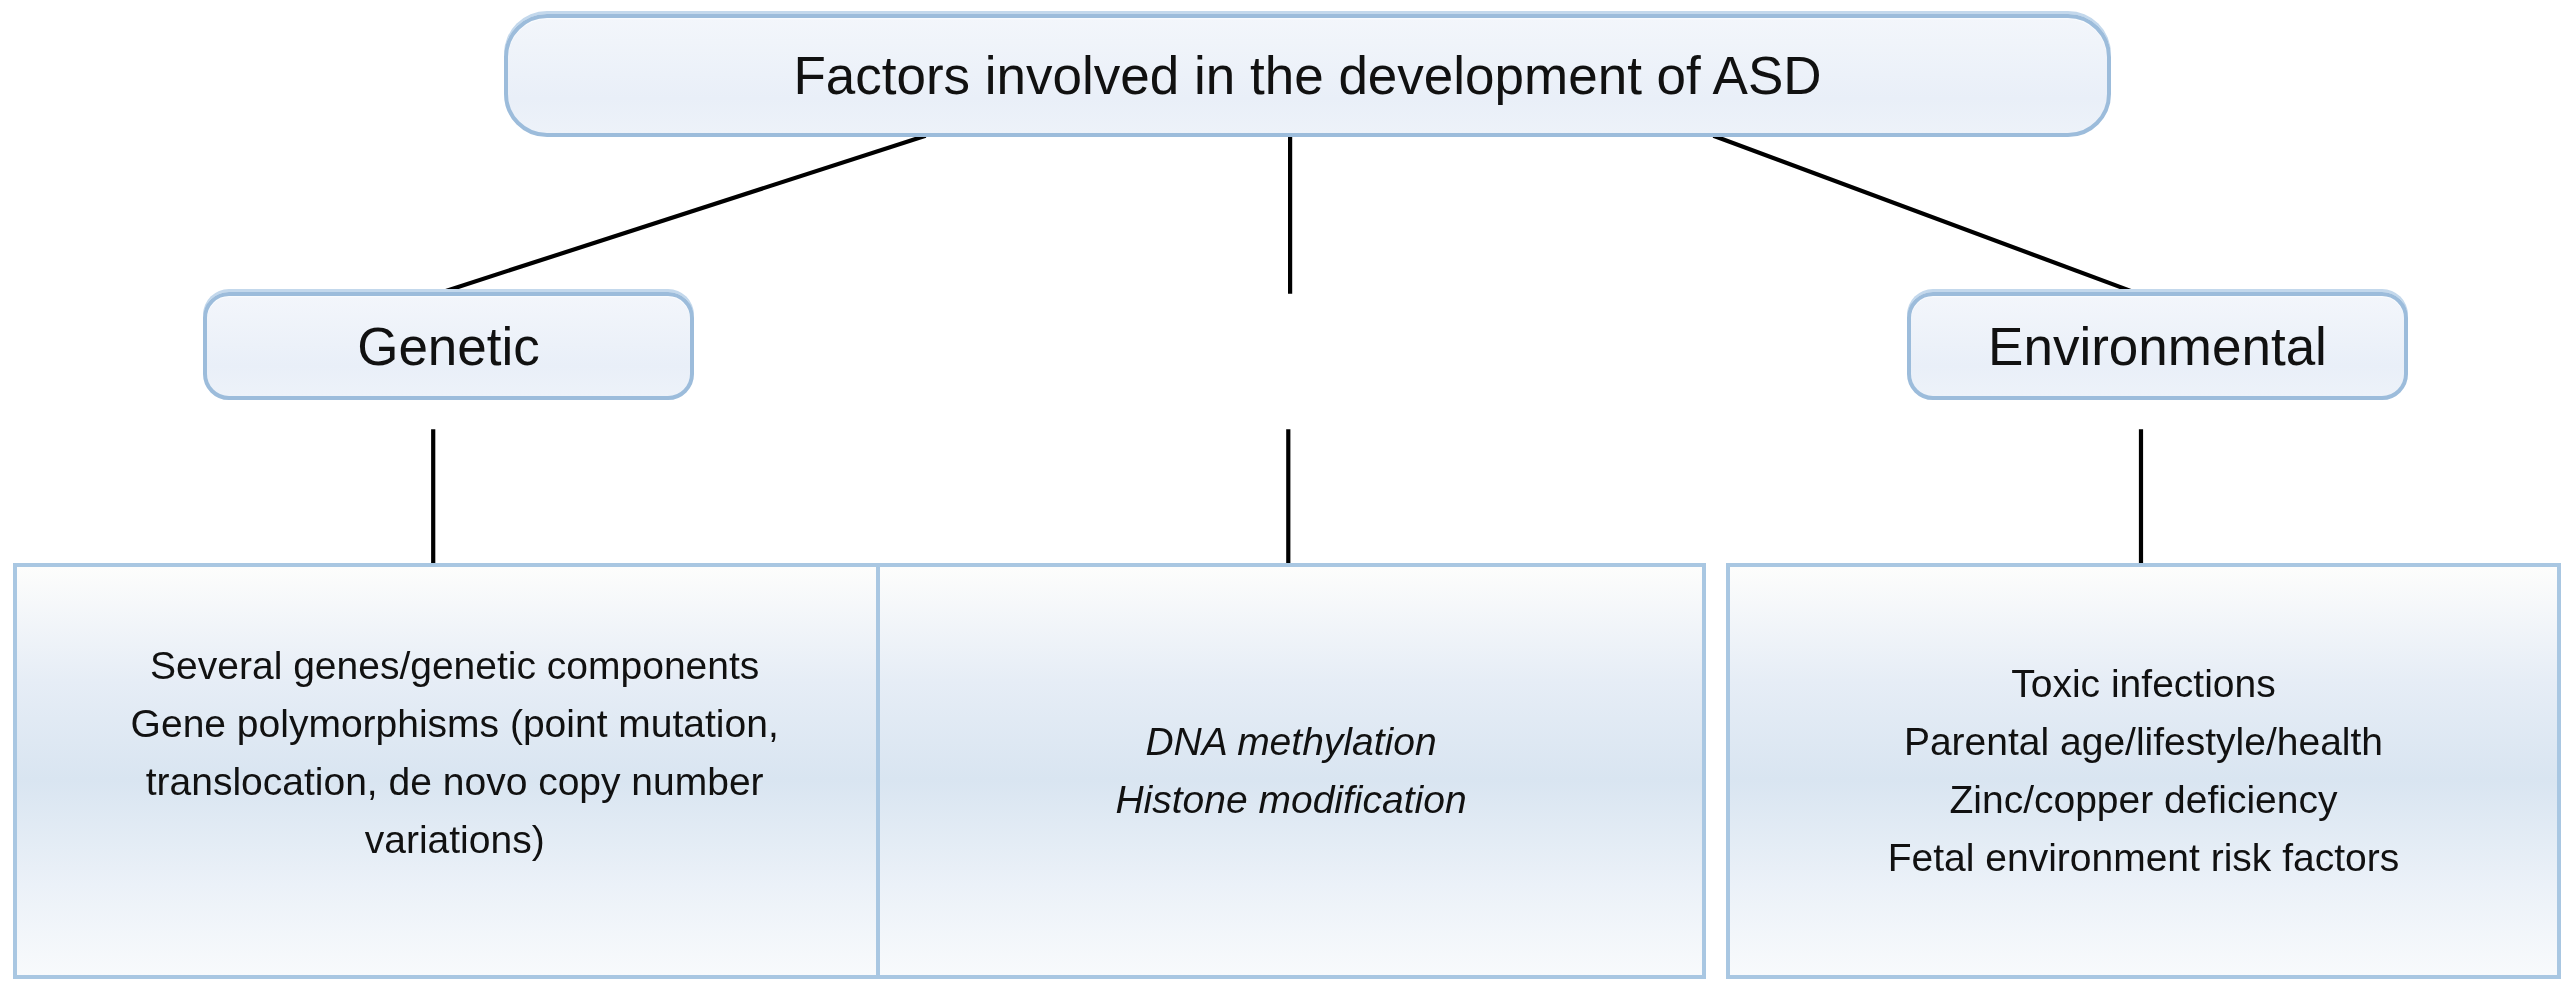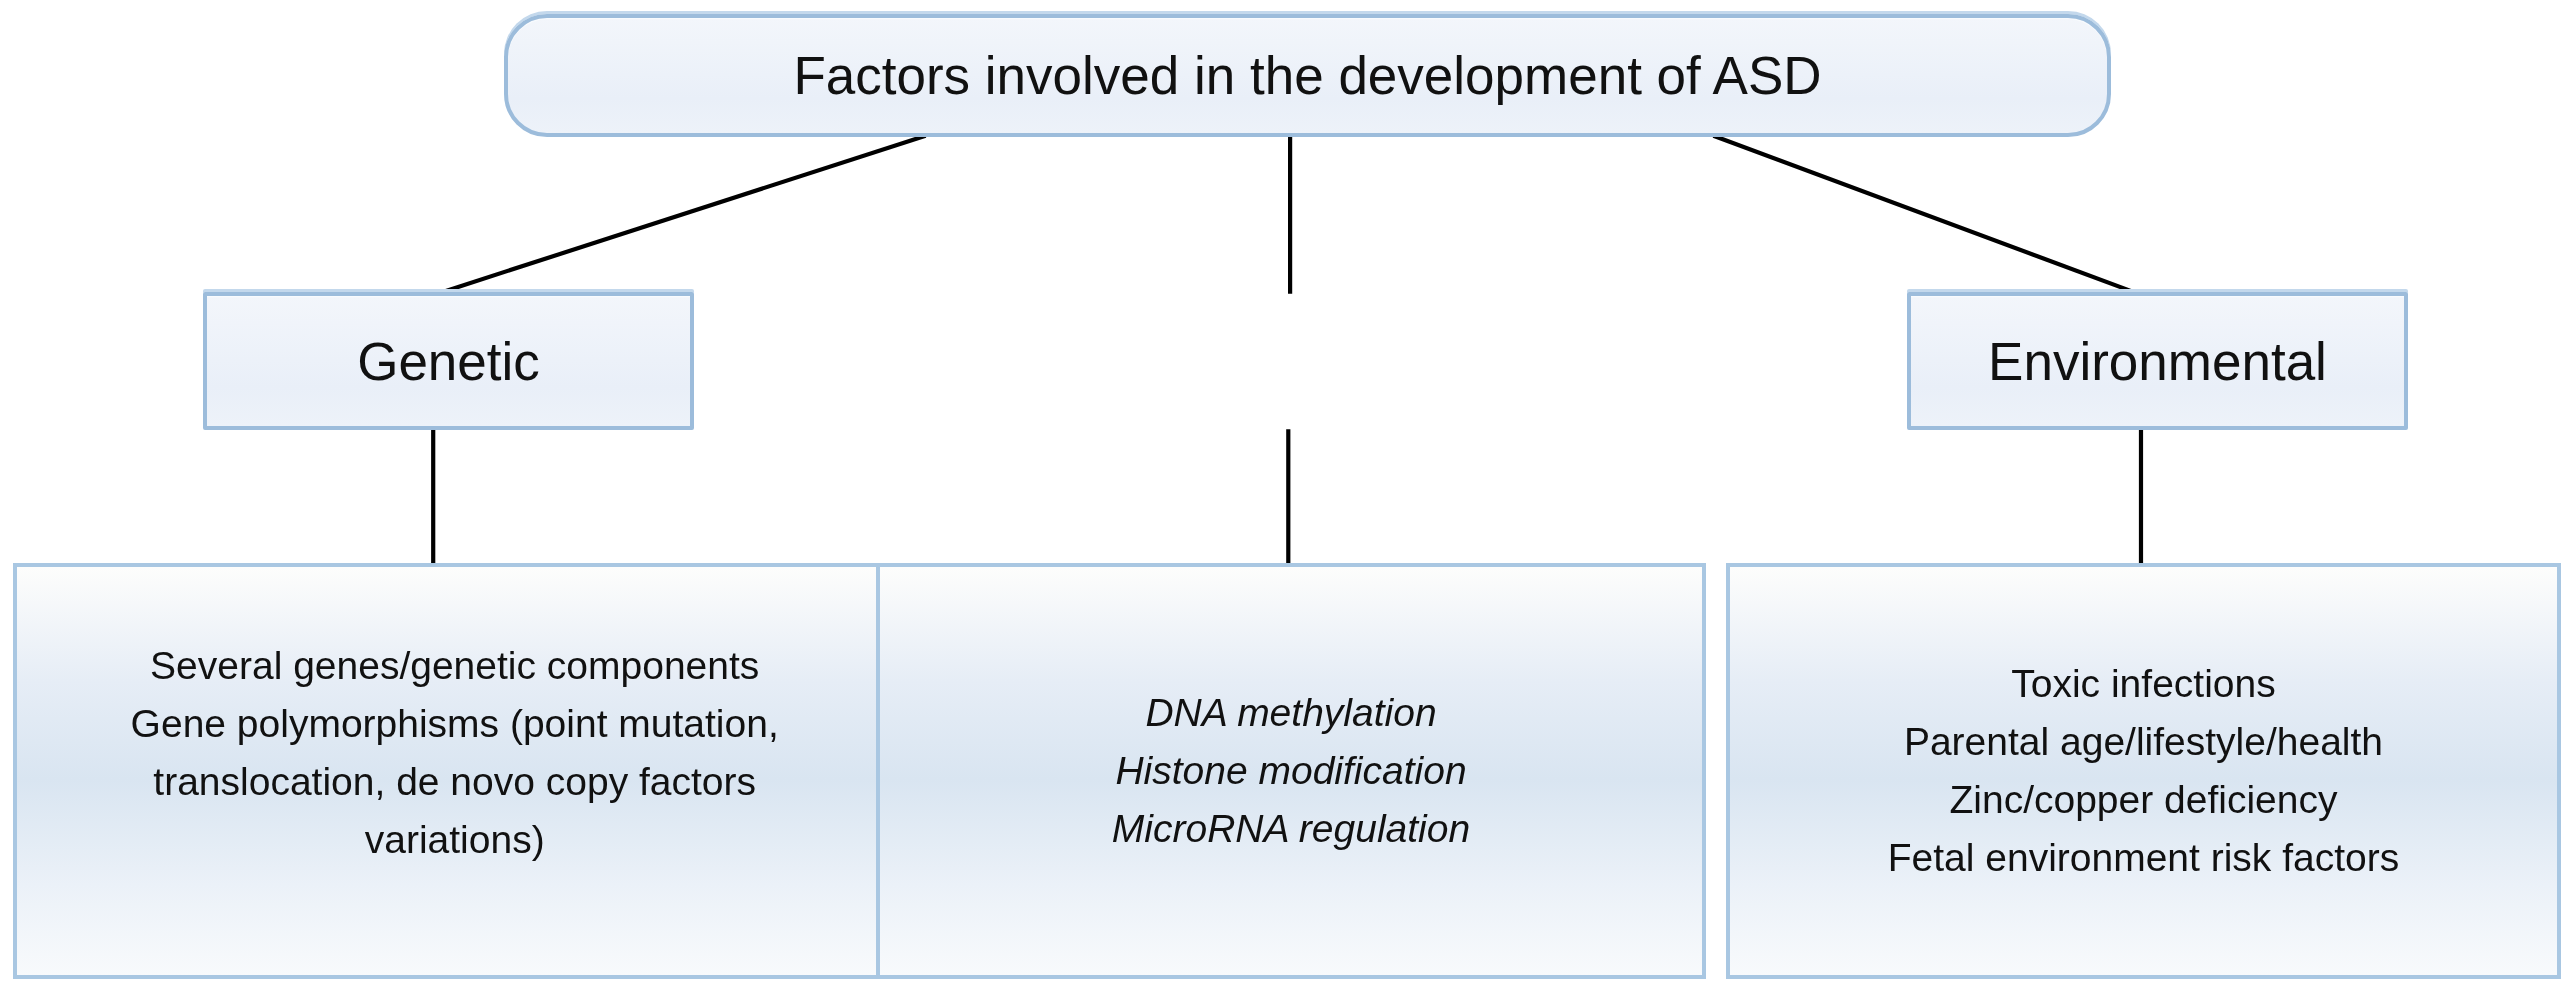--- a/index.html
+++ b/index.html
@@ -23,22 +23,22 @@
     background:linear-gradient(180deg,#f3f6fb 0%,#e9eff8 70%,#edf2f9 100%);
     box-shadow:0 -3px 0 0 #c3d8ec, inset 0 1.2px 0 0 #f8fbfe;
     margin-left:16px;
   }
   .root-box{
     left:488px;top:14px;width:1607px;height:123px;
     border-radius:43px;
     font-size:53px;
   }
   .mid-box{
-    top:292px;height:138px;
-    border-radius:2px;
+    top:292px;height:108px;
+    border-radius:26px;
     font-size:53px;
   }
   .mid-genetic{left:187px;width:491px;}
   .mid-epigenetic{left:1040px;width:491px;}
   .mid-environmental{left:1891px;width:501px;}
   .detail-box{
     top:563px;height:416px;
     border:4.2px solid #a9c7e2;
     background:linear-gradient(180deg,#fdfdfc 0%,#e6edf6 28%,#d9e5f1 52%,#ebf1f8 78%,#f8fafc 100%);
     font-size:39px;
@@ -76,30 +76,29 @@
 
 
   <div class="box rounded mid-box mid-environmental">
     <span class="text-block">Environmental</span>
   </div>
 
   <div class="box detail-box detail-genetic">
     <div class="text-block shift-up">
       <span class="detail-line">Several genes/genetic components</span>
       <span class="detail-line">Gene polymorphisms (point mutation,</span>
-      <span class="detail-line">translocation, de novo copy factors</span>
+      <span class="detail-line">translocation, de novo copy number</span>
       <span class="detail-line">variations)</span>
     </div>
   </div>
 
   <div class="box detail-box detail-epigenetic">
     <div class="text-block">
       <span class="detail-line">DNA methylation</span>
       <span class="detail-line">Histone modification</span>
-      <span class="detail-line">MicroRNA regulation</span>
     </div>
   </div>
 
   <div class="box detail-box detail-environmental">
     <div class="text-block">
       <span class="detail-line">Toxic infections</span>
       <span class="detail-line">Parental age/lifestyle/health</span>
       <span class="detail-line">Zinc/copper deficiency</span>
       <span class="detail-line">Fetal environment risk factors</span>
     </div>

